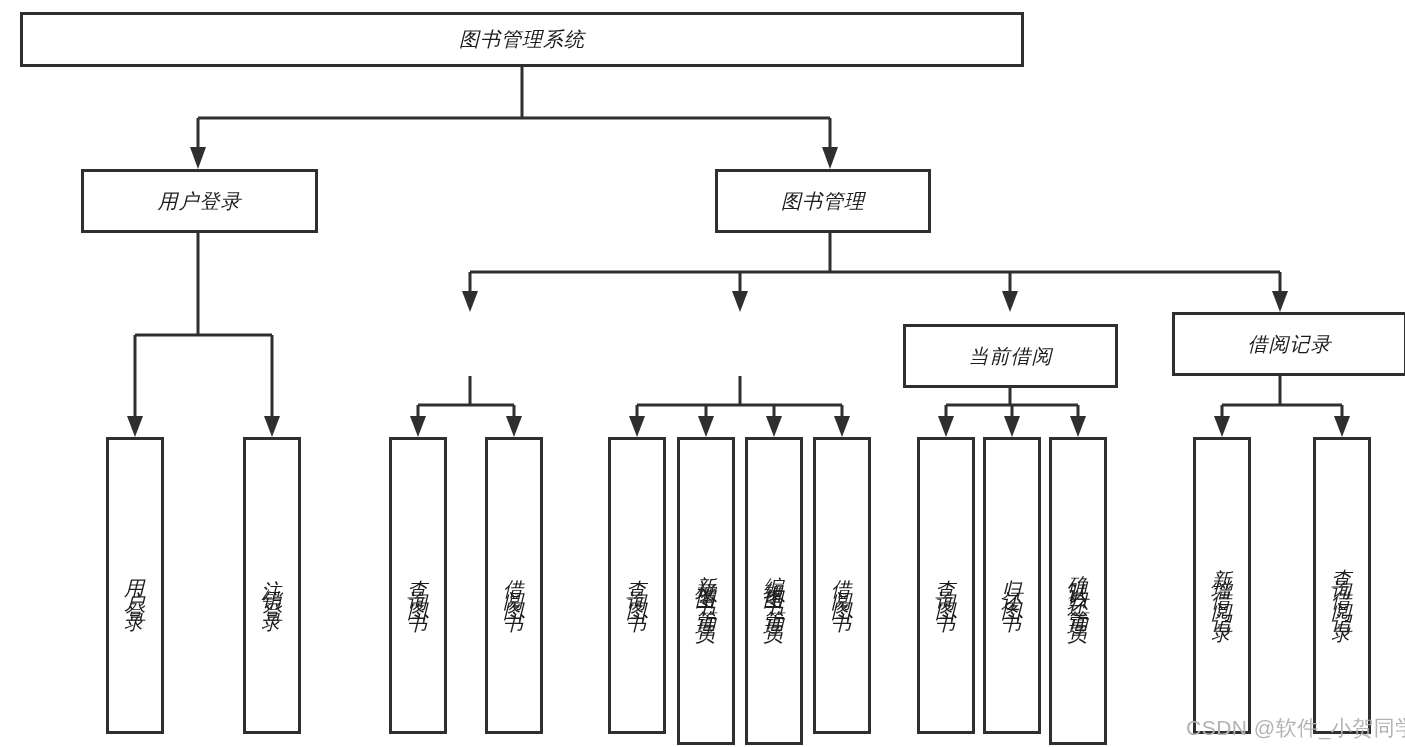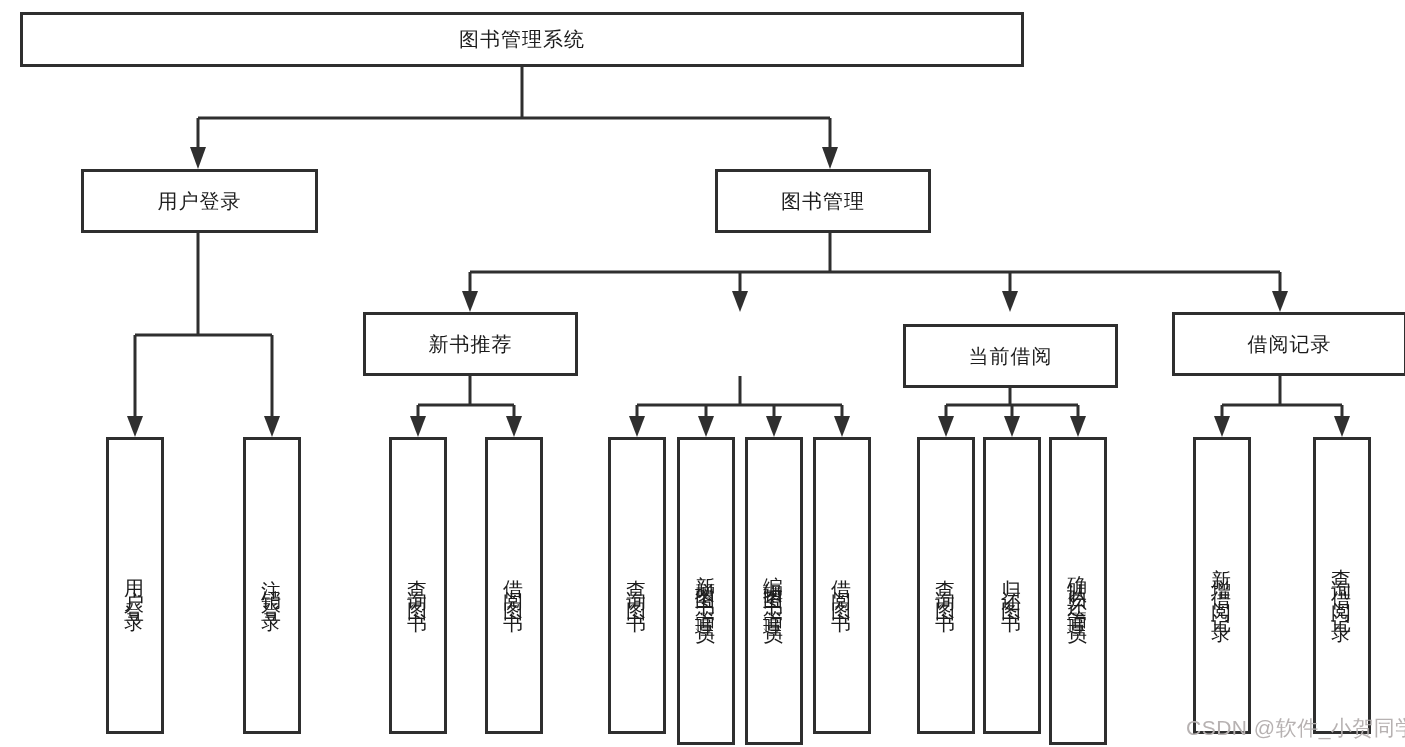--- a/index.html
+++ b/index.html
@@ -23,20 +23,21 @@
     background: #ffffff;
     border: 3px solid #2f2f2f;
     display: flex;
     align-items: center;
     justify-content: center;
     font-size: 20px;
     color: #1c1c1c;
     letter-spacing: 1px;
     z-index: 2;
     text-align: center;
+    font-style: italic;
   }
   .node.v {
     writing-mode: vertical-rl;
     text-orientation: mixed;
     letter-spacing: 11px;
     padding: 4px 0;
   }
   .node.v.tall {
     letter-spacing: 7px;
   }
@@ -127,21 +128,20 @@
       <polygon points="1214,416 1230,416 1222,437"></polygon>
       <polygon points="1334,416 1350,416 1342,437"></polygon>
     </g>
   </svg>
 
   <div class="node" style="left:20px; top:12px; width:1004px; height:55px;">图书管理系统</div>
 
   <div class="node" style="left:81px; top:169px; width:237px; height:64px;">用户登录</div>
   <div class="node" style="left:715px; top:169px; width:216px; height:64px;">图书管理</div>
 
-  <div class="node" style="left:363px; top:312px; width:215px; height:64px;">新书推荐</div>
   <div class="node" style="left:903px; top:312px; width:215px; height:64px;margin-top:12px;">当前借阅</div>
   <div class="node" style="left:1172px; top:312px; width:235px; height:64px;">借阅记录</div>
 
   <div class="node v" style="left:106px; top:437px; width:58px; height:297px;">用户登录</div>
   <div class="node v" style="left:243px; top:437px; width:58px; height:297px;">注销登录</div>
 
   <div class="node v" style="left:389px; top:437px; width:58px; height:297px;">查询图书</div>
   <div class="node v" style="left:485px; top:437px; width:58px; height:297px;">借阅图书</div>
 
   <div class="node v" style="left:608px; top:437px; width:58px; height:297px;">查询图书</div>

